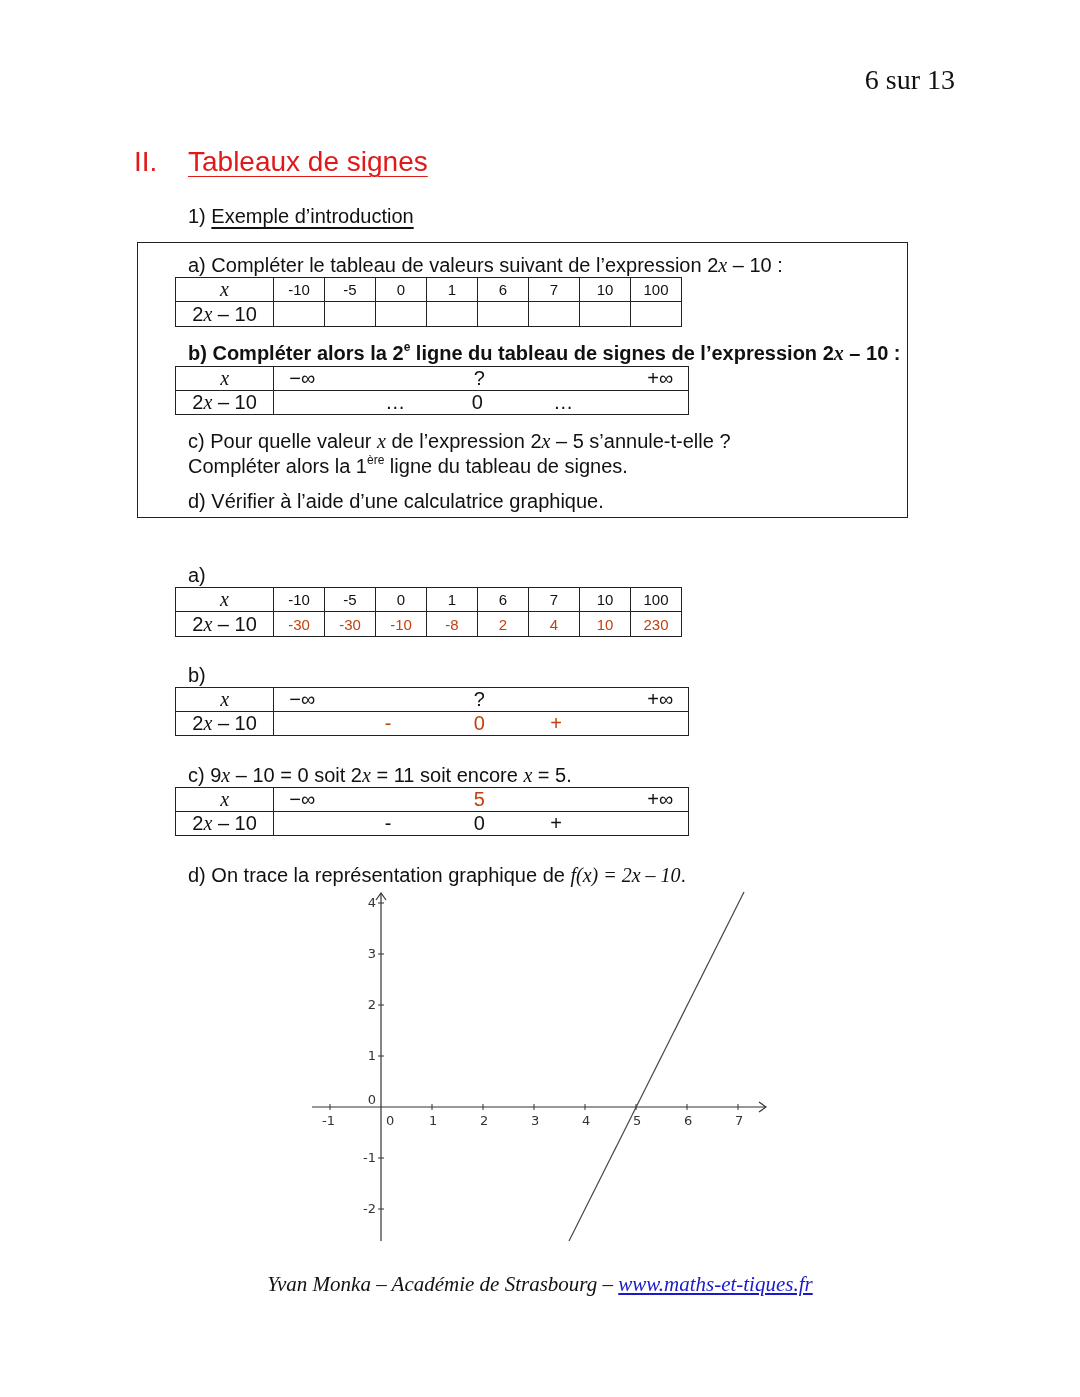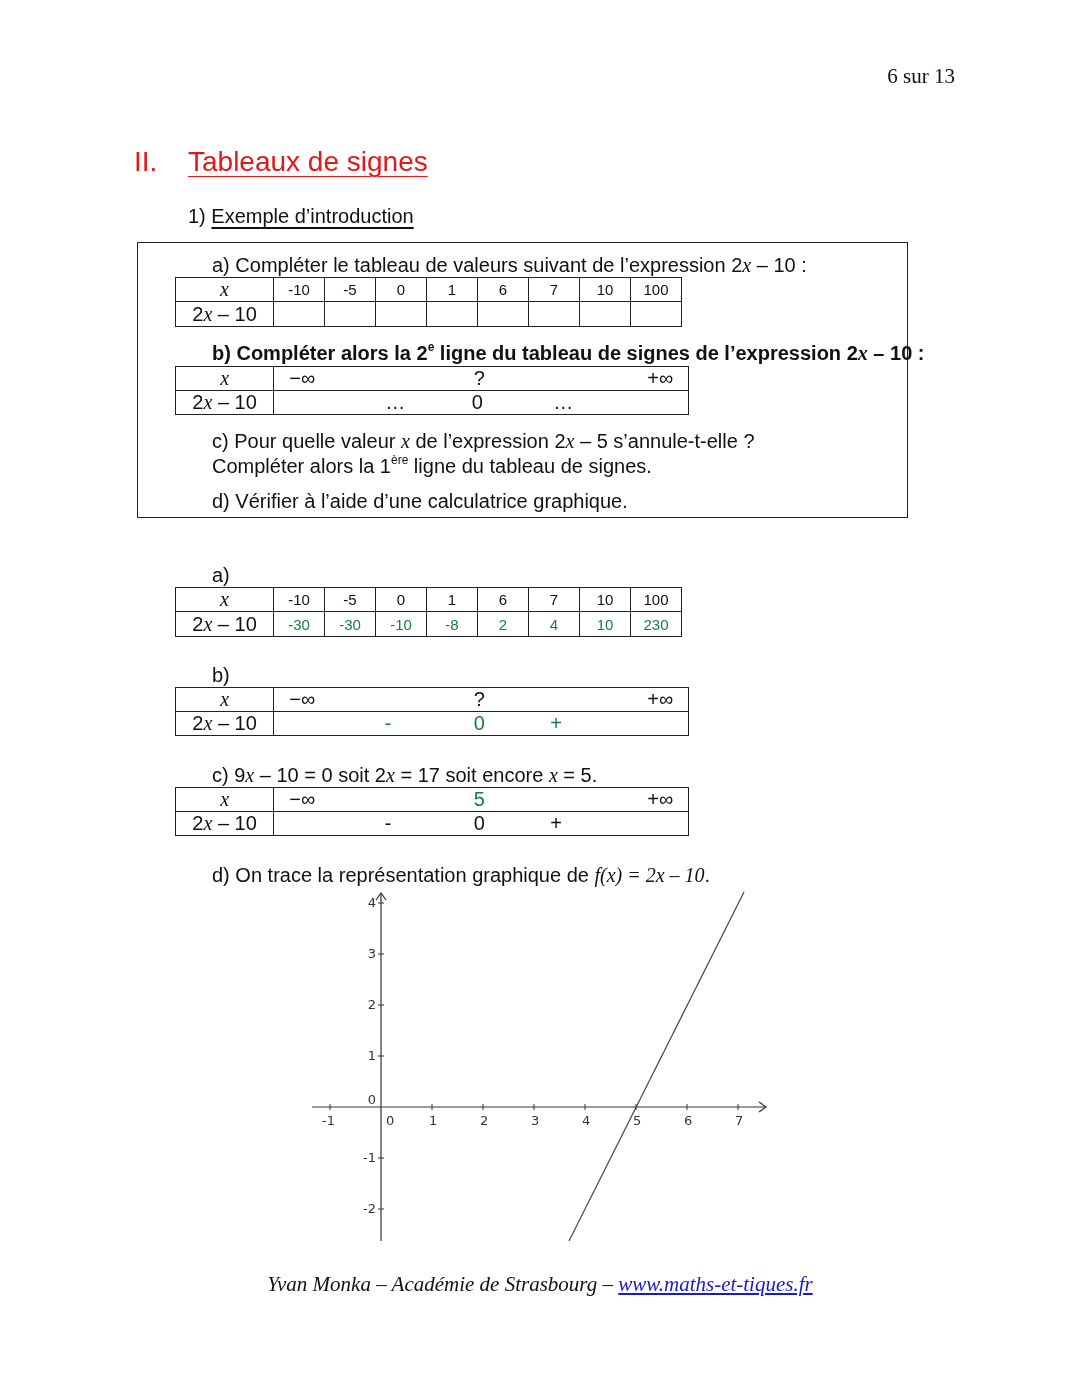--- a/index.html
+++ b/index.html
@@ -2,40 +2,40 @@
 <html><head>
 <meta charset="utf-8">
 <style>
   html, body { margin:0; padding:0; background:#fff; }
   body { width:1080px; height:1397px; position:relative; overflow:hidden;
          font-family:"Liberation Sans", sans-serif; color:#111; }
   .abs { position:absolute; }
   .serif { font-family:"Liberation Serif", serif; }
   .it { font-style:italic; font-family:"Liberation Serif", serif; }
 
-  .page-num { right:125px; top:64px; font-size:21px; }
+  .page-num { right:125px; top:64px; font-size:28px; }
 
   .sec-title { left:134px; top:146px; font-size:28px; color:#e0191b; white-space:nowrap; }
   .sec-title .num { display:inline-block; width:54px; }
   .sec-title .txt { text-decoration:underline; text-decoration-thickness:1px; text-underline-offset:5px;text-align:right; }
 
   .sub-title { left:188px; top:205px; font-size:20px; }
   .sub-title .txt { text-decoration:underline; text-underline-offset:4px; }
 
   .exercise-box { left:137px; top:242px; width:771px; height:276px; border:1.5px solid #222; box-sizing:border-box; }
 
-  .line { font-size:20px; white-space:nowrap;margin-left:24px; }
+  .line { font-size:20px; white-space:nowrap; }
   .line sup { font-size:12px; vertical-align:9px; line-height:0; }
 
   table.vt { position:absolute; border-collapse:collapse; table-layout:fixed; }
   table.vt td { border:1.5px solid #222; padding:0; text-align:center; height:23px; font-size:15px; }
   table.vt td.hd { width:97px; font-size:20px; }
   table.vt td.cell { width:50px; }
   table.vt tr.r2 td { height:24px; }
-  .green { color:#15803d; }
+  .green { color:#c2410c; }
 
   table.st { position:absolute; border-collapse:collapse; table-layout:fixed; width:514px; }
   table.st td { border:1.5px solid #222; padding:0; height:23px; font-size:20px; position:relative; }
   table.st td.hd { width:97px; text-align:center; }
   table.st td.body { width:413px; }
   .st-item { position:absolute; top:50%; transform:translate(-50%,-52%); white-space:nowrap; }
 
   .footer { left:0; width:1080px; top:1272px; text-align:center; font-size:21px; font-style:italic; font-family:"Liberation Serif", serif; }
   .footer a { color:#1a1acc; text-decoration:underline; }
 
@@ -165,21 +165,21 @@
     <td class="body">
       <span class="st-item green" style="left:114px;">-</span>
       <span class="st-item green" style="left:205px;">0</span>
       <span class="st-item green" style="left:282px;">+</span>
     </td>
   </tr>
 </tbody>
   </table>
 
 <div class="abs line" style="left:188px; top:764px;">
-  <span>c) 9</span><span class="it">x</span><span> – 10 = 0 soit 2</span><span class="it">x</span><span> = 17 soit encore </span><span class="it">x</span><span> = 5.</span>
+  <span>c) 9</span><span class="it">x</span><span> – 10 = 0 soit 2</span><span class="it">x</span><span> = 11 soit encore </span><span class="it">x</span><span> = 5.</span>
 </div>
 <table class="st" style="left:175px; top:787px;">
   <tbody>
       <tr>
     <td class="hd it">x</td>
     <td class="body">
       <span class="st-item" style="left:28px;">−∞</span>
       <span class="st-item green" style="left:205px;">5</span>
       <span class="st-item" style="left:386px;">+∞</span>
     </td>

